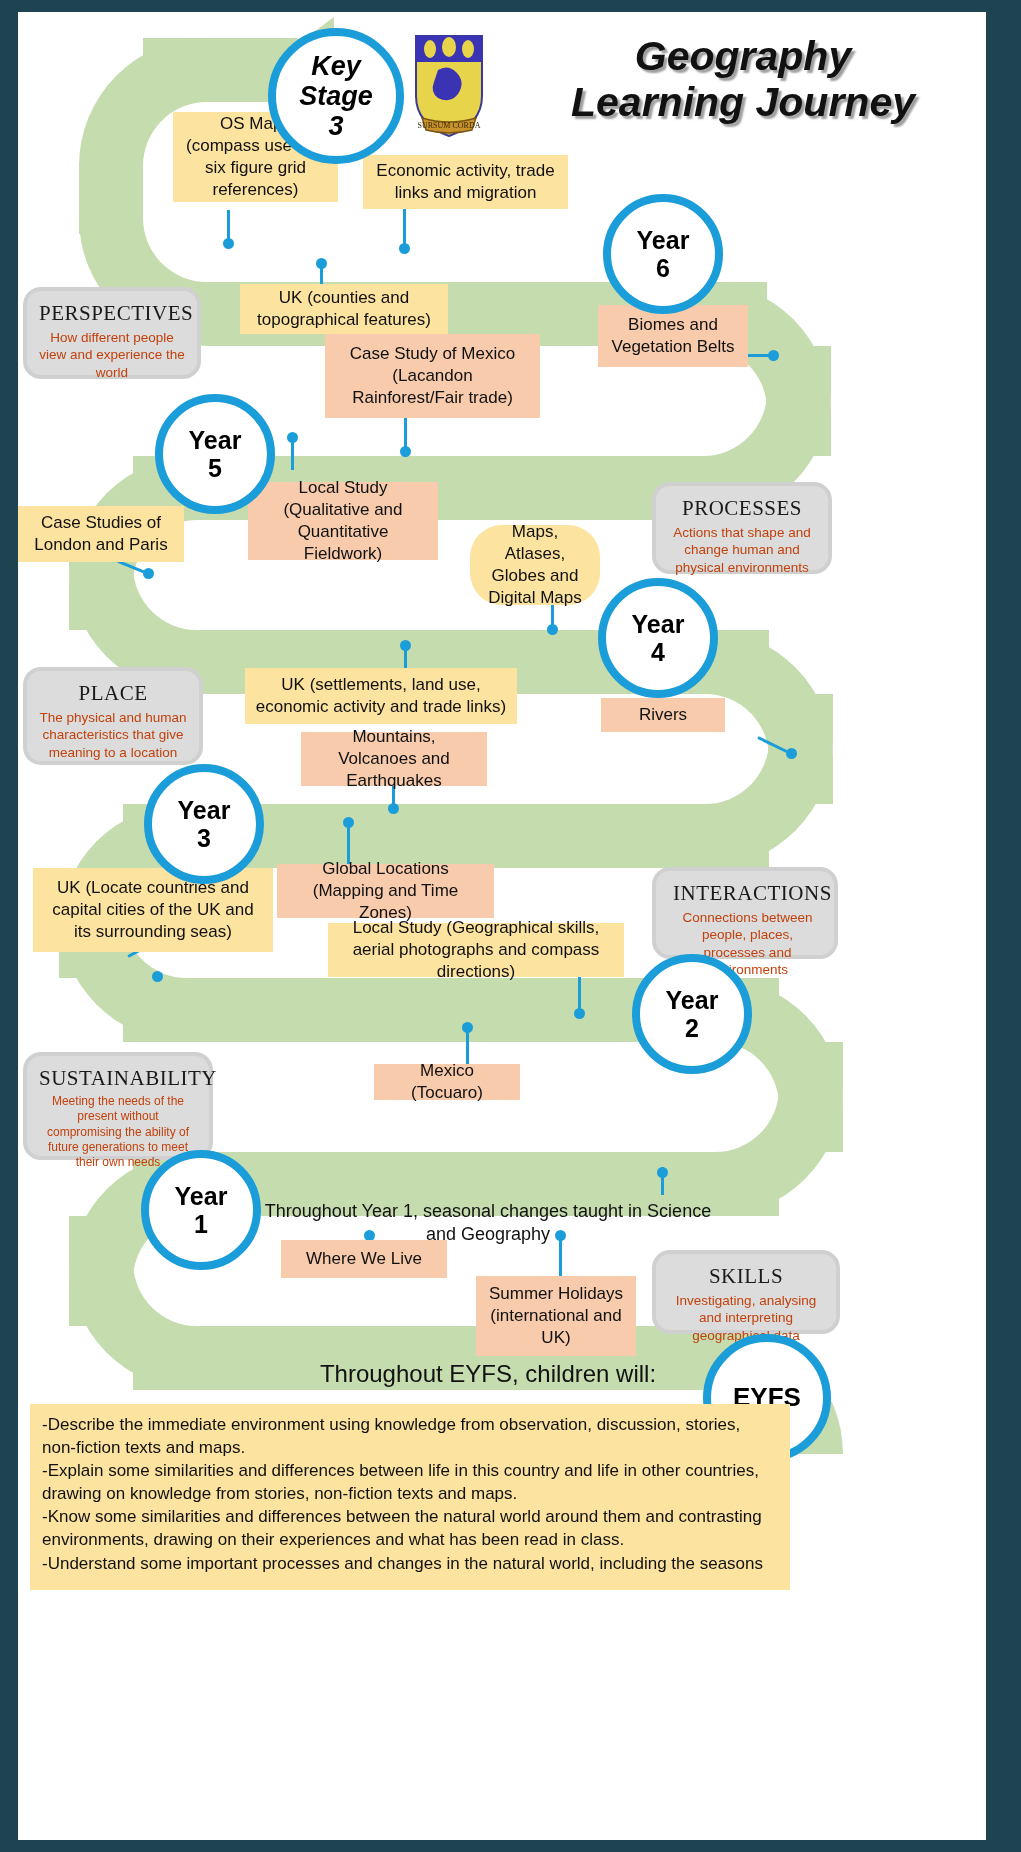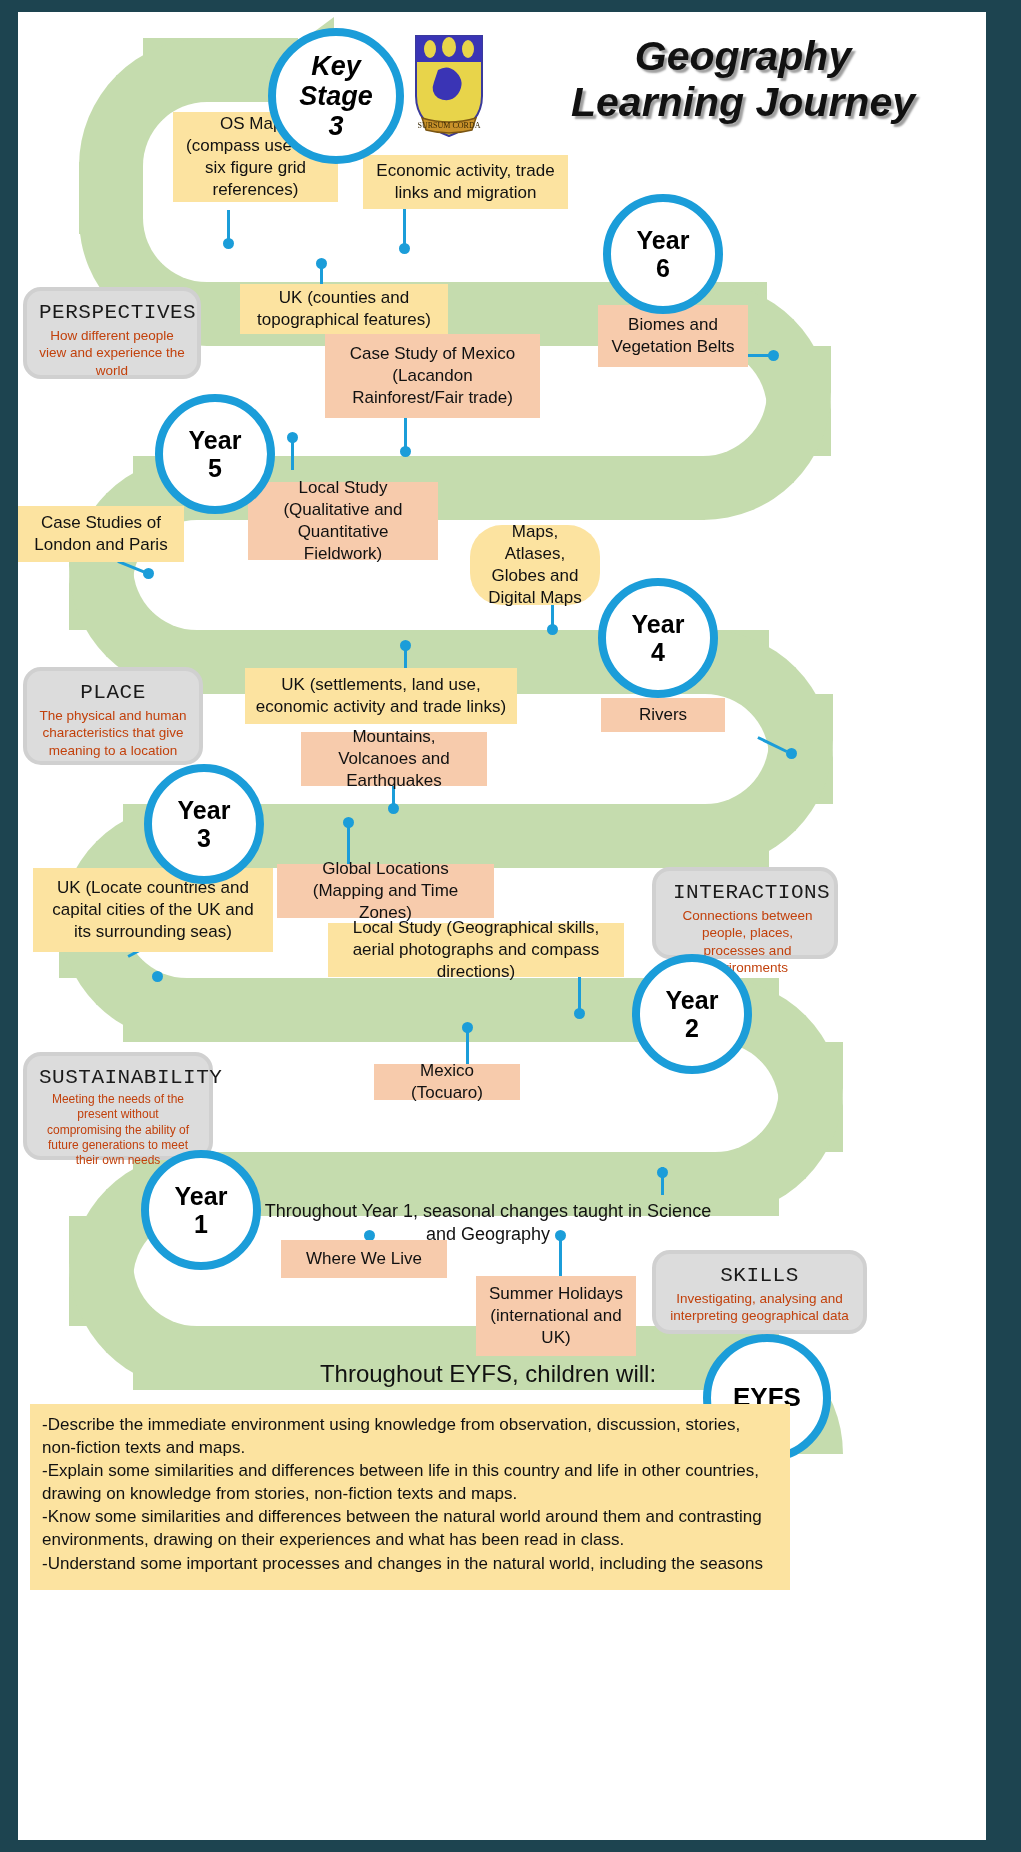--- a/index.html
+++ b/index.html
@@ -78,21 +78,21 @@
     position:absolute;
     background:#dcdcdc;
     border:4px solid #d0d0d0;
     border-radius:18px;
     text-align:center;
     padding:10px 12px;
     box-sizing:border-box;
     z-index:25;
   }
   .concept .c-title{
-    font-family:Liberation Mono, monospace;
+    font-family:Liberation Serif, serif;
     font-size:21px;
     letter-spacing:0.5px;
     color:#1a1a1a;
     font-variant:small-caps;
     text-transform:uppercase;
     font-stretch:condensed;
     margin-bottom:3px;
     white-space:nowrap;
   }
   .concept .c-desc{
@@ -242,37 +242,41 @@
     </div>
     <div class="bubble bubble-eyfs" style="left:685px;top:1322px;">
       <span>EYFS</span>
     </div>
 
     <div class="concept" style="left:5px;top:275px;width:178px;height:92px;">
       <div class="c-title">Perspectives</div>
       <div class="c-desc">How different people view and experience the world</div>
     </div>
 
+    <div class="concept" style="left:634px;top:470px;width:180px;height:92px;">
+      <div class="c-title">Processes</div>
+      <div class="c-desc">Actions that shape and change human and physical environments</div>
+    </div>
 
     <div class="concept" style="left:5px;top:655px;width:180px;height:98px;">
       <div class="c-title">Place</div>
       <div class="c-desc">The physical and human characteristics that give meaning to a location</div>
     </div>
 
     <div class="concept" style="left:634px;top:855px;width:186px;height:92px;padding-left:17px;">
       <div class="c-title">Interactions</div>
       <div class="c-desc">Connections between people, places, processes and environments</div>
     </div>
 
     <div class="concept" style="left:5px;top:1040px;width:190px;height:108px;">
       <div class="c-title">Sustainability</div>
       <div class="c-desc" style="font-size:12px;">Meeting the needs of the present without compromising the ability of future generations to meet their own needs</div>
     </div>
 
-    <div class="concept" style="left:634px;top:1238px;width:215px;height:84px;">
+    <div class="concept" style="left:634px;top:1238px;width:188px;height:84px;">
       <div class="c-title">Skills</div>
       <div class="c-desc">Investigating, analysing and interpreting geographical data</div>
     </div>
 
     <div class="pin" style="left:205px;top:198px;">
       <div class="stem" style="left:4px;top:0;height:32px;"></div>
         <div class="dot" style="left:0;top:28px;"></div>
     </div>
     <div class="pin" style="left:381px;top:185px;">
       <div class="stem" style="left:4px;top:0;height:50px;"></div>

